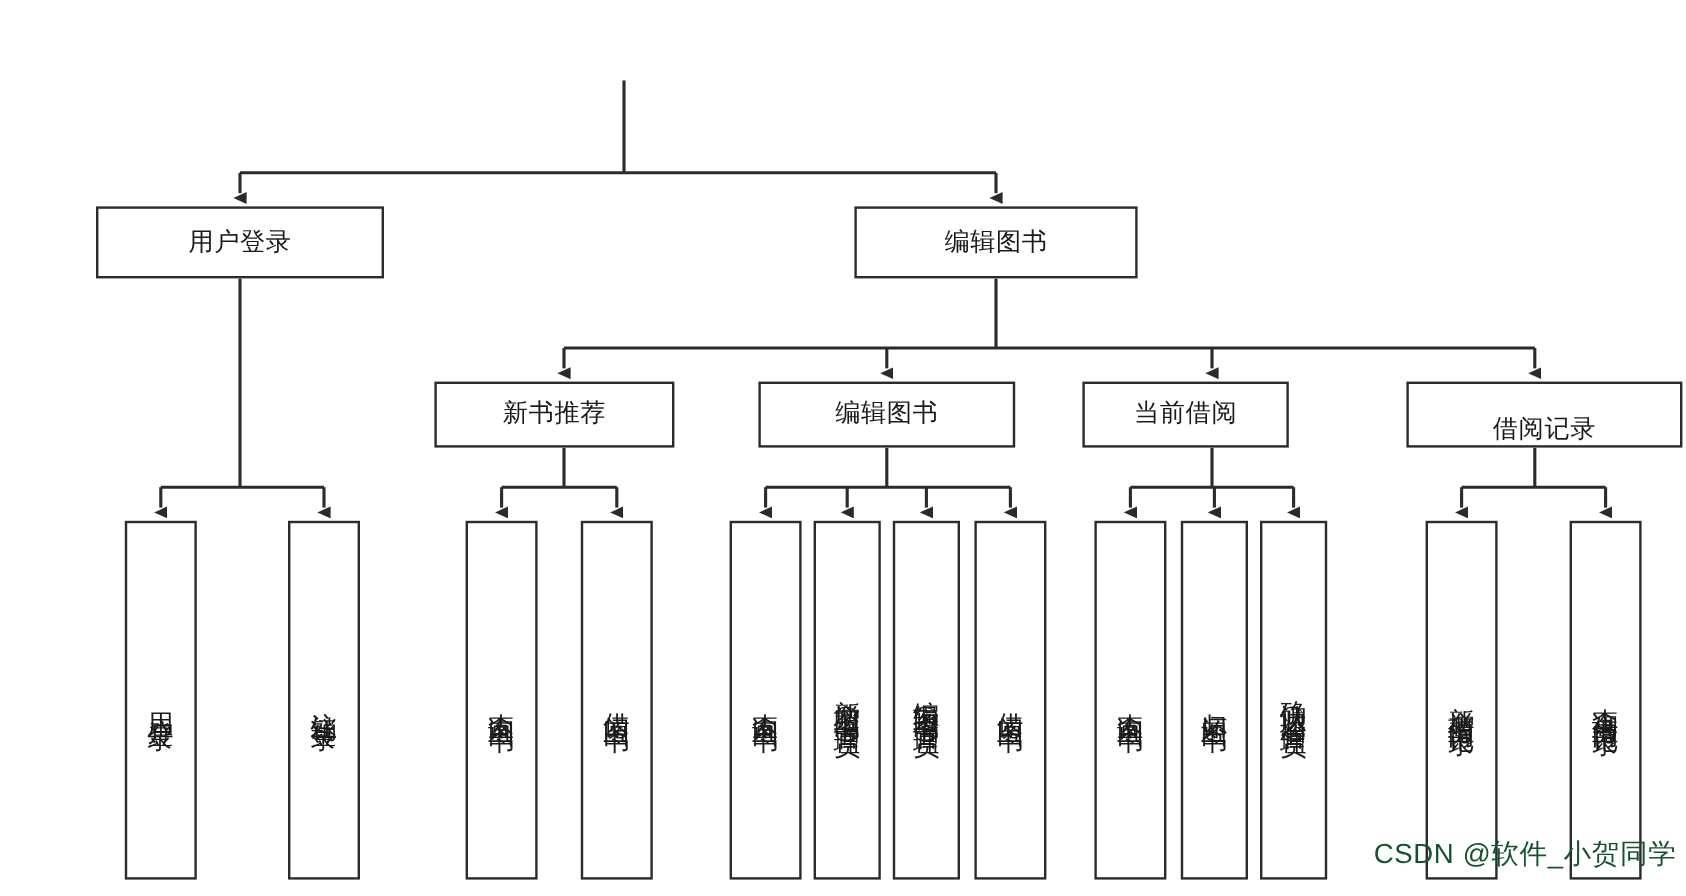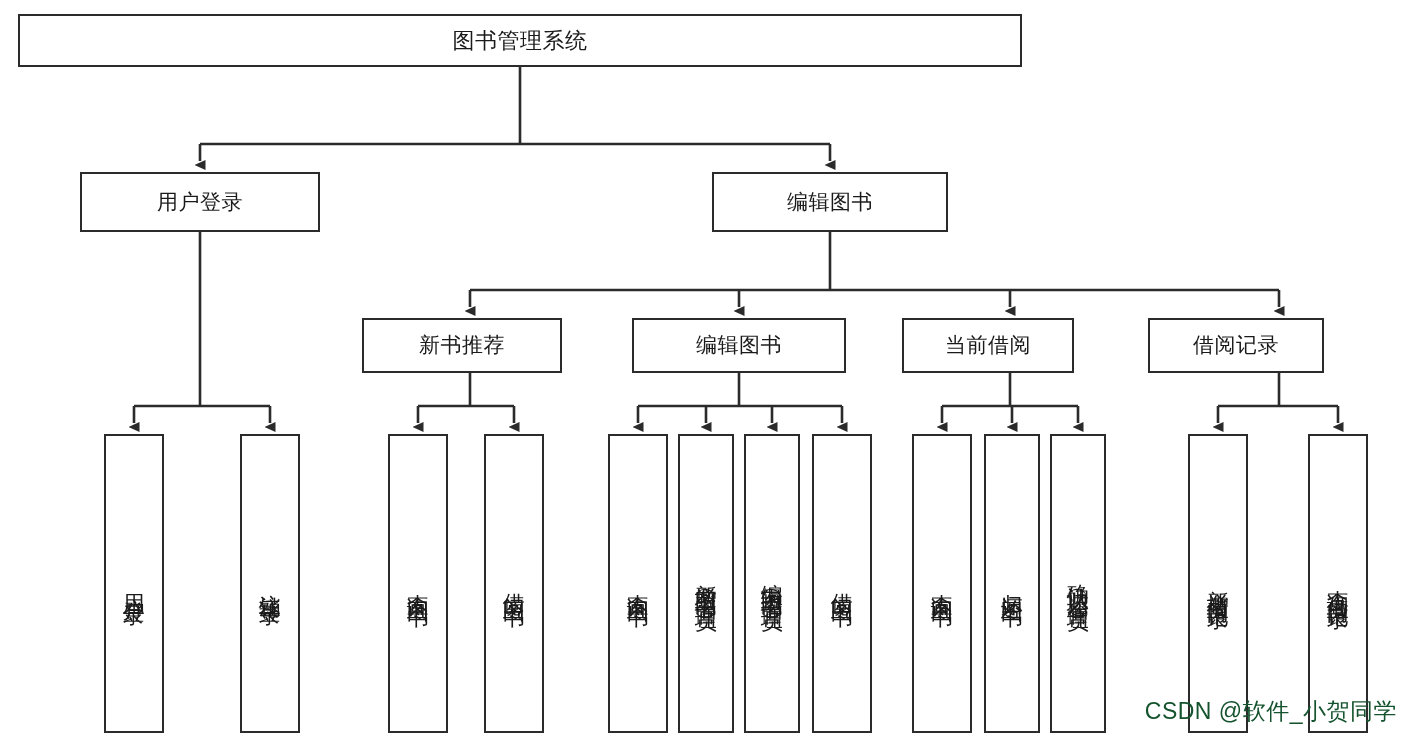--- a/index.html
+++ b/index.html
@@ -107,41 +107,38 @@
         <path d="M942,406 L942,423" marker-end="url(#arrow)"></path>
         <path d="M1012,406 L1012,423" marker-end="url(#arrow)"></path>
         <path d="M1078,406 L1078,423" marker-end="url(#arrow)"></path>
         <path d="M1279,373 L1279,406"></path>
         <path d="M1218,406 L1338,406"></path>
         <path d="M1218,406 L1218,423" marker-end="url(#arrow)"></path>
         <path d="M1338,406 L1338,423" marker-end="url(#arrow)"></path>
       </g>
   </svg>
 
-  <div class="node node-h node-root" style="left: 18px; top: 14px; width: 1004px; height: 53px;">
-    <span>图书管理系统</span>
-  </div>
 
   <div class="node node-h" style="left: 80px; top: 172px; width: 240px; height: 60px;">
     <span>用户登录</span>
   </div>
   <div class="node node-h" style="left: 712px; top: 172px; width: 236px; height: 60px;">
     <span>编辑图书</span>
   </div>
 
   <div class="node node-h" style="left: 362px; top: 318px; width: 200px; height: 55px; text-align: right;">
     <span>新书推荐</span>
   </div>
   <div class="node node-h" style="left: 632px; top: 318px; width: 214px; height: 55px;">
     <span>编辑图书</span>
   </div>
   <div class="node node-h" style="left: 902px; top: 318px; width: 172px; height: 55px;">
     <span>当前借阅</span>
   </div>
-  <div class="node node-h" style="left: 1148px; top: 318px; width: 176px; height: 55px;">
+  <div class="node node-h" style="left: 1172px; top: 318px; width: 230px; height: 55px; align-items: flex-end;">
     <span>借阅记录</span>
   </div>
 
   <div class="node node-v" style="left: 104px; top: 434px; width: 60px; height: 299px;">
     <span>用户登录</span>
   </div>
   <div class="node node-v" style="left: 240px; top: 434px; width: 60px; height: 299px;">
     <span>注销登录</span>
   </div>
 

